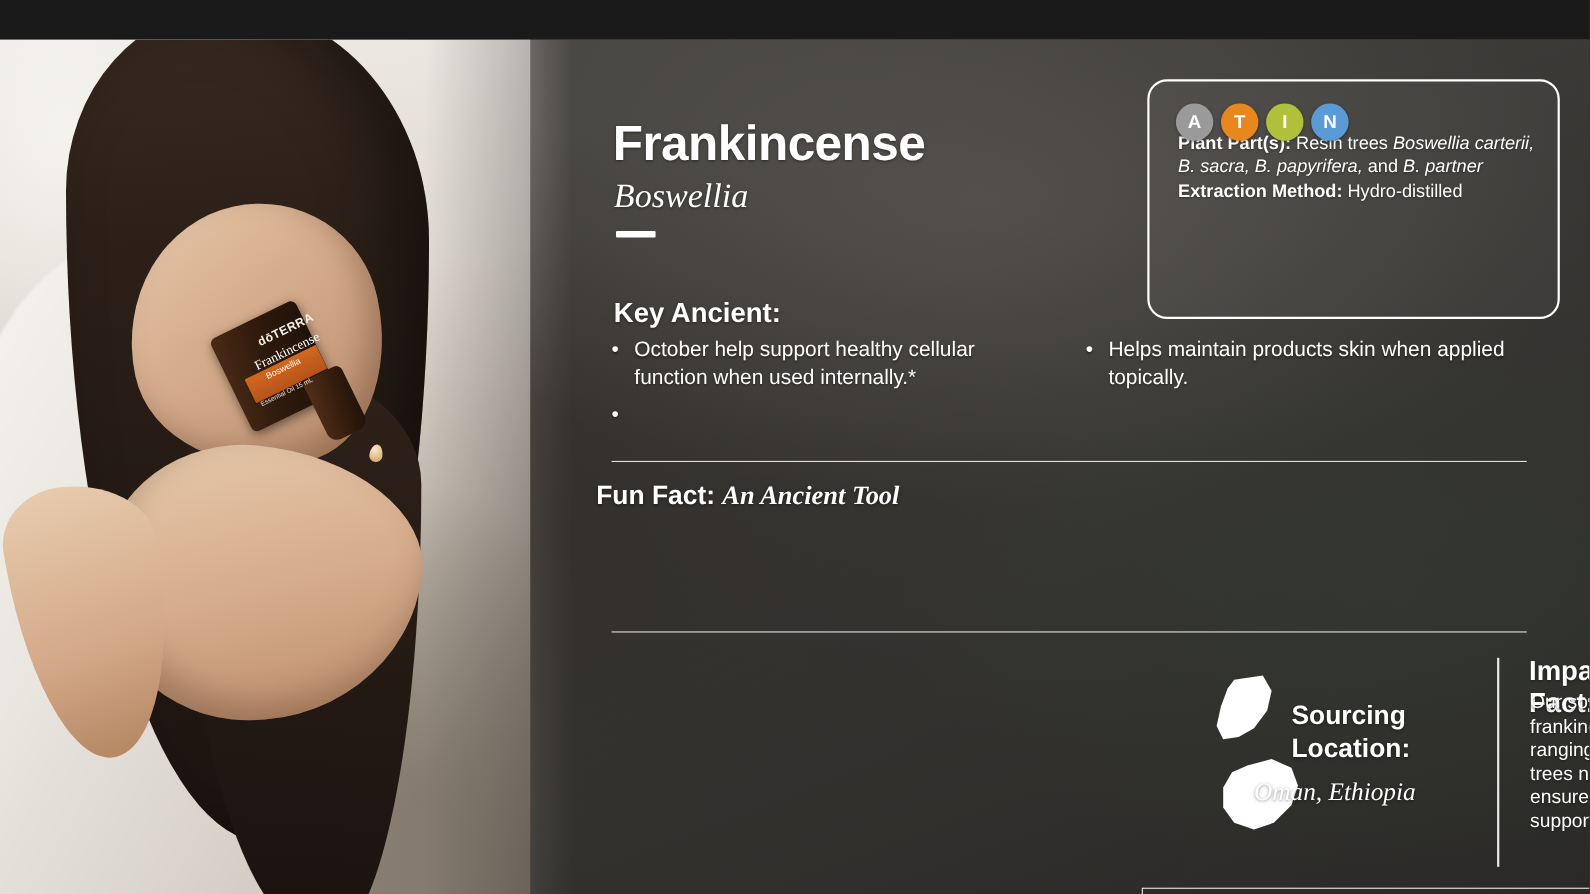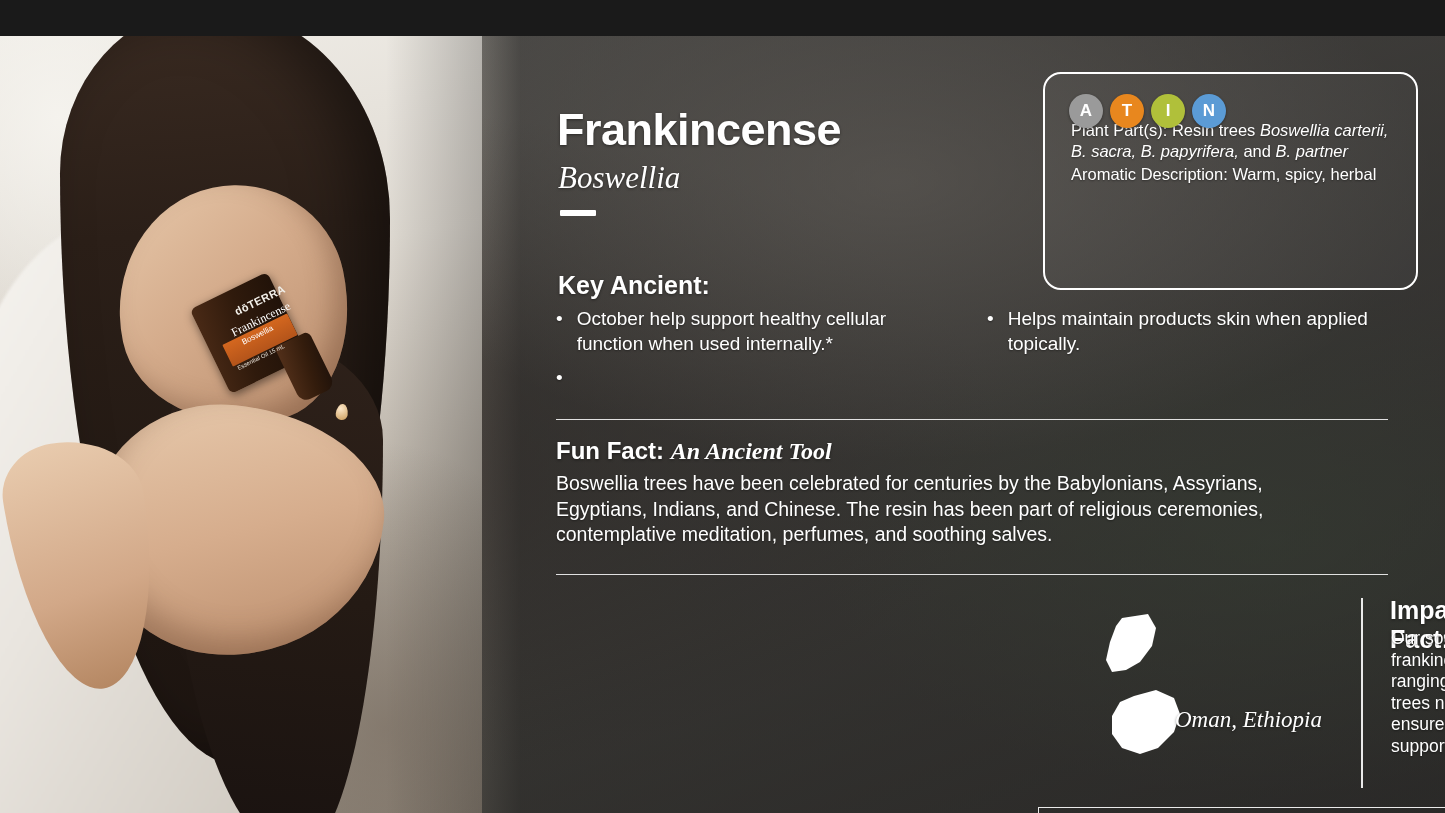--- a/index.html
+++ b/index.html
@@ -235,21 +235,21 @@
     justify-content: center;
     box-shadow: 0 1px 3px rgba(0,0,0,0.4);
   }
   .info-line {
     font-size: 16.5px;
     line-height: 21px;
     margin-bottom: 2px;
     text-shadow: 0 1px 2px rgba(0,0,0,0.4);
   }
   .info-line b {
-    font-weight: normal;
+    font-weight: bold;
   }
   .info-line i {
     font-style: italic;
   }
 
   
   .kb-title {
     position: absolute;
     left: 76px; top: 235px;
     font-size: 25px;
@@ -285,21 +285,21 @@
     left: 74px;
     width: 832px;
     height: 1px;
     background: rgba(255,255,255,0.85);
   }
   .divider.d1 { top: 383px; }
   .divider.d2 { top: 538px; }
 
   .fun-wrap {
     position: absolute;
-    left: 74px; top: 401px;
+    left: 60px; top: 401px;
     width: 840px;
   }
   .fun-head {
     font-size: 24px;
     font-weight: bold;
     margin-bottom: 6px;
     text-shadow: 0 1px 3px rgba(0,0,0,0.45);
   }
   .fun-head i {
     font-family: "Liberation Serif", serif;
@@ -323,21 +323,21 @@
     position: absolute;
     left: 692px; top: 600px;
     width: 175px;
     font-size: 24px;
     font-weight: bold;
     line-height: 30px;
     text-shadow: 0 1px 3px rgba(0,0,0,0.45);
   }
   .sourcing-value {
     position: absolute;
-    left: 693px; top: 668px;
+    left: 658px; top: 668px;
     width: 170px;
     font-family: "Liberation Serif", serif;
     font-style: italic;
     font-size: 23px;
     line-height: 31px;
     text-shadow: 0 1px 3px rgba(0,0,0,0.45);
   }
   .vrule {
     position: absolute;
     left: 879px; top: 562px;
@@ -414,25 +414,25 @@
         <div class="badge" style="background:#e8871e">T</div>
         <div class="badge" style="background:#b0c03a">I</div>
         <div class="badge" style="background:#5b9bd5">N</div>
       </div>
 
       <div class="info-line">
         <b>Plant Part(s):</b>
         <span>Resin trees </span><i>Boswellia carterii, B. sacra, B. papyrifera,</i><span> and </span><i>B. partner</i>
       </div>
 
-
       <div class="info-line">
-        <b>Aromatic Description:</b>
-        <span>Warm, spicy, herbal</span>
-      </div>
+        <b>Extraction Method:</b>
+        <span>Hydro-distilled</span>
+      </div>
+
     </div>
 
     <div class="kb-title">Key Ancient:</div>
 
     <div class="kb-col-left">
       <div class="kb-item">
         <span class="kb-bullet">•</span>
         <span>October help support healthy cellular function when used internally.*</span>
       </div>
       <div class="kb-item">
@@ -447,31 +447,31 @@
       </div>
     </div>
 
     <div class="divider d1"></div>
 
     <div class="fun-wrap">
       <div class="fun-head">
         <span>Fun Fact:</span>
         <i>An Ancient Tool</i>
       </div>
-      <div class="fun-body">Boswellia trees have been celebrated for centuries by the Babylonians, Assyrians, Egyptians, Indians, and Chinese. The resin has been part of religious ceremonies, contemplative meditation, perfumes, and soothing salves.</div>
     </div>
 
     <div class="divider d2"></div>
 
     <div class="map-shape">
       <svg viewBox="0 0 110 165" width="110" height="165" aria-hidden="true">
         <path fill="#ffffff" d="M40 6 L66 2 L74 16 L70 34 L58 50 L44 58 L30 60 L24 48 L28 30 L34 14 Z"></path>
         <path fill="#ffffff" d="M52 84 L74 78 L92 86 L98 102 L92 120 L76 136 L58 142 L40 136 L30 122 L30 104 L38 90 Z"></path>
       </svg>
     </div>
+    <div class="sourcing-label">Sourcing Location:</div>
     <div class="sourcing-value">Oman, Ethiopia</div>
 
     <div class="vrule"></div>
 
     <div class="impact-title">Impact Fact:</div>
     <div class="impact-body">Our sourcing partner in Oman runs the largest private frankincense nursery and plantation, with hundreds of trees ranging from four to eight years old and thousands of smaller trees now growing. The research and initiatives we support ensure these trees and ecologies thrive and continue supporting communities and livelihoods for years to come.</div>
 
     <div class="disclaimer">*These statements have not been evaluated by the Food and Drug Administration. These products are not intended to diagnose, treat, cure, or prevent any disease.</div>
 
   </div>

